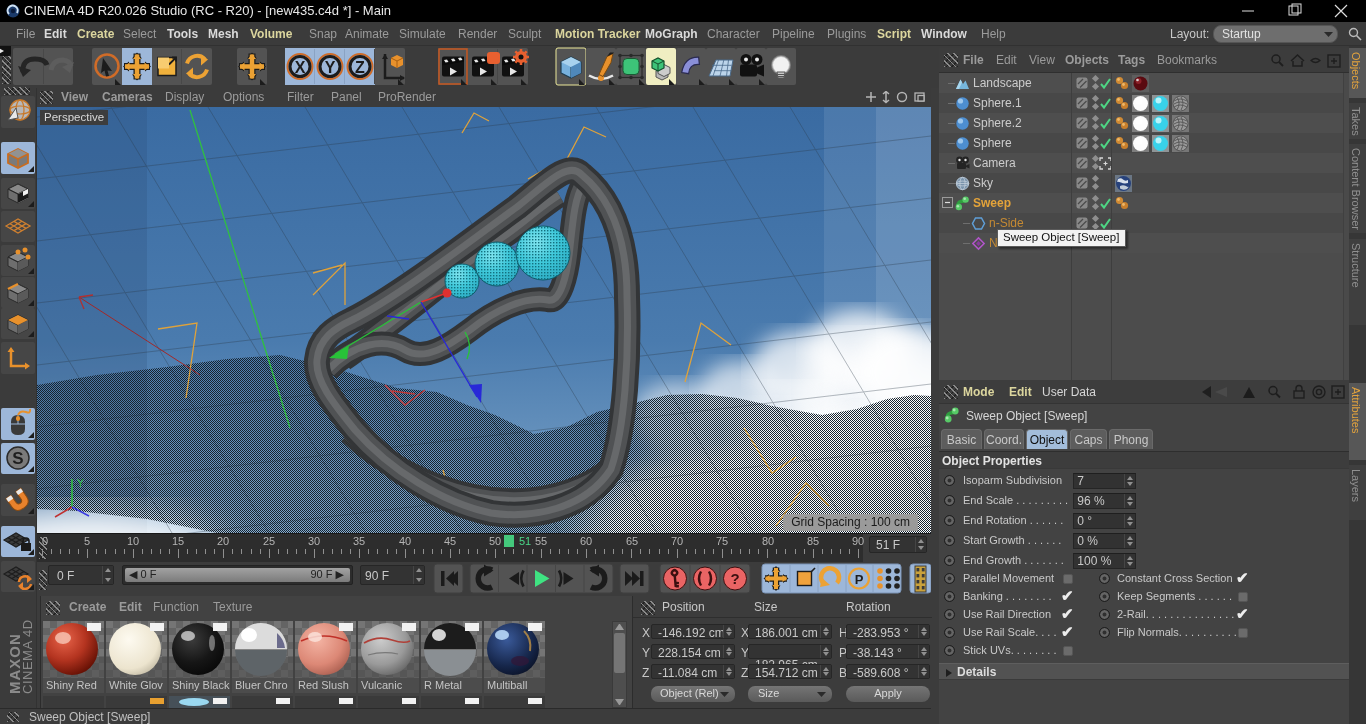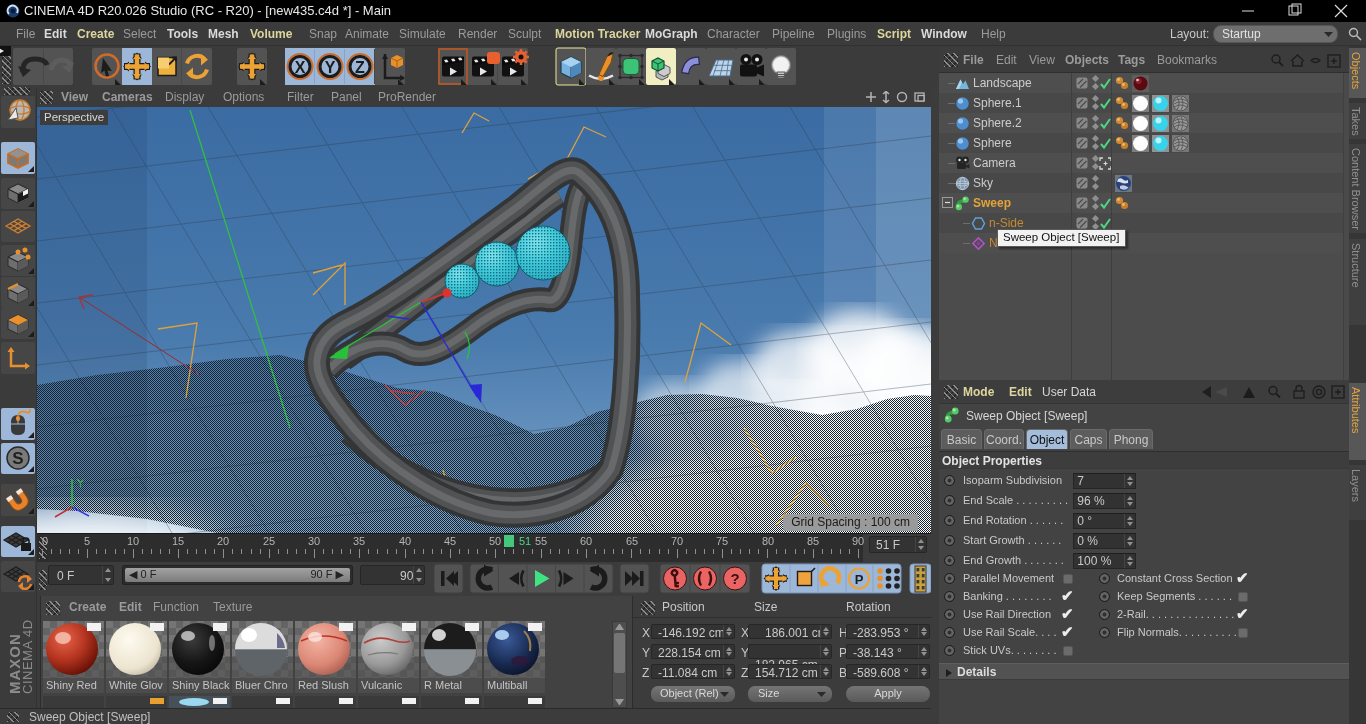--- a/index.html
+++ b/index.html
@@ -625,21 +625,21 @@
   <div class="spin abs" style="left:832px;top:2px;width:58px;height:17px;padding:1px 0 0 6px;">51 F<span class="arr"></span></div>
 </div>
 <div id="transport" class="abs">
   <div class="grip abs" style="left:2px;top:8px;width:8px;height:20px;"></div>
   <div class="spin abs" style="left:11px;top:3px;width:66px;height:20px;padding:3px 0 0 8px;">0 F<span class="arr"></span></div>
   <div class="abs" style="left:85px;top:3px;width:231px;height:20px;background:#2c2c2c;border:1px solid #222;border-radius:2px;">
     <div class="abs" style="left:2px;top:2px;right:2px;bottom:2px;background:linear-gradient(#a2a2a2,#7b7b7b);border-radius:2px;"></div>
     <div class="abs" style="left:6px;top:2px;font-size:11px;color:#222;">◀ 0 F</div>
     <div class="abs" style="right:8px;top:2px;font-size:11px;color:#222;">90 F ▶</div>
   </div>
-  <div class="spin abs" style="left:323px;top:3px;width:65px;height:20px;padding:3px 0 0 4px;text-align:right;">90 F<span class="arr"></span></div>
+  <div class="spin abs" style="left:323px;top:3px;width:65px;height:20px;padding:3px 0 0 4px;">90 F<span class="arr"></span></div>
   <svg class="abs" style="left:396px;top:1px" width="498" height="31">
     <rect x="1" y="1" width="29" height="29" rx="3" fill="#535353" stroke="#404040"></rect>
     <g fill="#1b1b1b">
           <rect x="8" y="8" width="3.5" height="15"></rect>
           <path d="M21 8 L13 15.5 L21 23 Z"></path>
           <path d="M28 8 L20 15.5 L28 23 Z" transform="translate(-3,0)"></path>
         </g>
     <rect x="37" y="1" width="143" height="29" rx="3" fill="#535353" stroke="#404040"></rect>
     <line x1="65.5" y1="2" x2="65.5" y2="29" stroke="#464646"></line>
         <line x1="94" y1="2" x2="94" y2="29" stroke="#464646"></line>
@@ -868,21 +868,21 @@
 
 <div id="coordpanel" class="abs">
   <div class="grip abs" style="left:8px;top:5px;width:14px;height:14px;"></div>
   <div class="chdr" style="left:29px">Position</div>
   <div class="chdr" style="left:121px">Size</div>
   <div class="chdr" style="left:213px">Rotation</div>
   <div class="abs" style="left:0;top:21px;width:299px;height:1px;background:#2e2e2e;"></div>
   <div class="clabel" style="left:9px;top:30px">X</div>
       <div class="spin abs" style="left:18px;top:28px;width:84px;height:15px;padding:1px 0 0 6px;">-146.192 cm<span class="arr"></span></div>
   <div class="clabel" style="left:108px;top:30px">X</div>
-      <div class="spin abs" style="left:115px;top:28px;width:84px;height:15px;padding:1px 0 0 16px;">186.001 cm<span class="arr"></span></div>
+      <div class="spin abs" style="left:115px;top:28px;width:84px;height:15px;padding:1px 0 0 6px;">186.001 cm<span class="arr"></span></div>
   <div class="clabel" style="left:206px;top:30px">H</div>
       <div class="spin abs" style="left:213px;top:28px;width:84px;height:15px;padding:1px 0 0 6px;">-283.953 °<span class="arr"></span></div>
   <div class="clabel" style="left:9px;top:50px">Y</div>
       <div class="spin abs" style="left:18px;top:48px;width:84px;height:15px;padding:1px 0 0 6px;">228.154 cm<span class="arr"></span></div>
   <div class="clabel" style="left:108px;top:50px">Y</div>
       <div class="spin abs" style="left:115px;top:48px;width:84px;height:15px;padding:13px 0 0 6px;">182.965 cm<span class="arr"></span></div>
   <div class="clabel" style="left:206px;top:50px">P</div>
       <div class="spin abs" style="left:213px;top:48px;width:84px;height:15px;padding:1px 0 0 6px;">-38.143 °<span class="arr"></span></div>
   <div class="clabel" style="left:9px;top:70px">Z</div>
       <div class="spin abs" style="left:18px;top:68px;width:84px;height:15px;padding:1px 0 0 6px;">-11.084 cm<span class="arr"></span></div>

